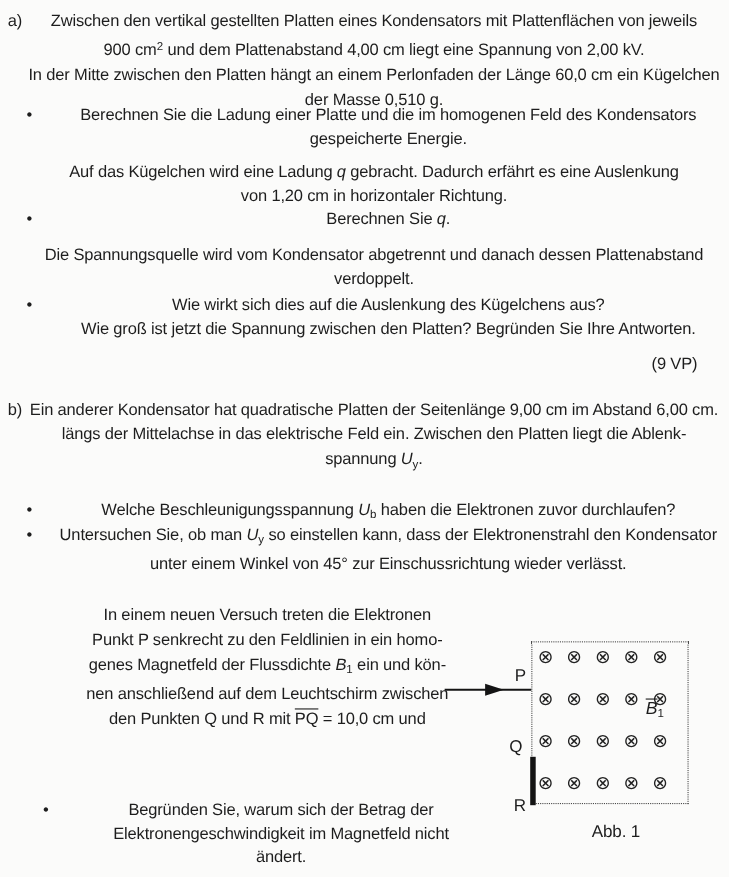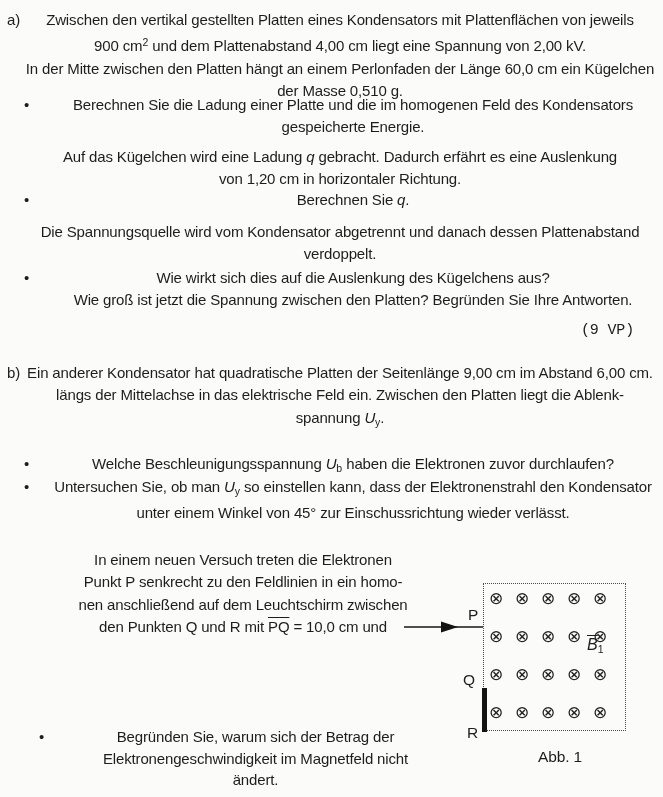--- a/index.html
+++ b/index.html
@@ -17,21 +17,21 @@
   .ln{white-space:nowrap;text-align:center;}
   .marker{position:absolute;line-height:22.4px;}
   .bullet{display:flex;}
   .bdot{width:22px;flex:0 0 22px;padding-left:4px;}
   .bdot.wide{width:24px;flex:0 0 24px;padding-left:1px;}
   .btext{flex:1 1 auto;}
   .sup{font-size:10.5px;vertical-align:5px;letter-spacing:0;}
   .sub{font-size:10.5px;vertical-align:-3px;letter-spacing:0;}
   .it{font-style:italic;}
   .over{text-decoration:overline;}
-  .points{text-align:right;width:153px;font-family:Liberation Mono, monospace;}
+  .points{text-align:right;width:153px;}
 
   
   .fig-box{
     position:absolute;left:483px;top:583px;width:143px;height:148px;
     border:1.5px dotted #4a4a4a;box-sizing:border-box;
   }
   .fsym{
     position:absolute;width:16px;height:16px;line-height:16px;
     text-align:center;font-size:17px;
     font-family:"DejaVu Sans",sans-serif;color:#222;letter-spacing:0;
@@ -108,20 +108,21 @@
   <span class="bdot">•</span>
   <div class="btext">
     <div class="ln"><span>Untersuchen Sie, ob man </span><span class="it">U</span><span class="sub">y</span><span> so einstellen kann, dass der Elektronenstrahl den Kondensator</span></div>
     <div class="ln">unter einem Winkel von 45° zur Einschussrichtung wieder verlässt.</div>
   </div>
 </div>
 
 <div class="blk" style="left:33px;top:549px;width:420px">
   <div class="ln">In einem neuen Versuch treten die Elektronen</div>
   <div class="ln">Punkt P senkrecht zu den Feldlinien in ein homo-</div>
+  <div class="ln"><span>genes Magnetfeld der Flussdichte </span><span class="it">B</span><span class="sub">1</span><span> ein und kön-</span></div>
   <div class="ln">nen anschließend auf dem Leuchtschirm zwischen</div>
   <div class="ln"><span>den Punkten Q und R mit </span><span class="over">PQ</span><span> = 10,0 cm und</span></div>
 </div>
 
 <div class="blk bullet" style="left:38px;top:726px;width:410px;line-height:21.5px">
   <span class="bdot wide">•</span>
   <div class="btext">
     <div class="ln">Begründen Sie, warum sich der Betrag der</div>
     <div class="ln">Elektronengeschwindigkeit im Magnetfeld nicht</div>
     <div class="ln">ändert.</div>

